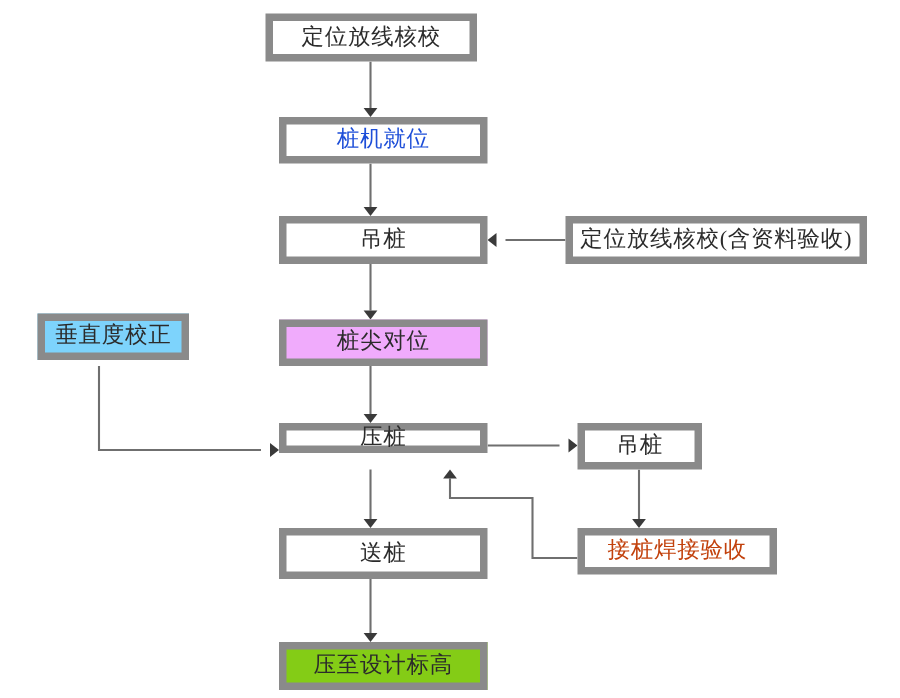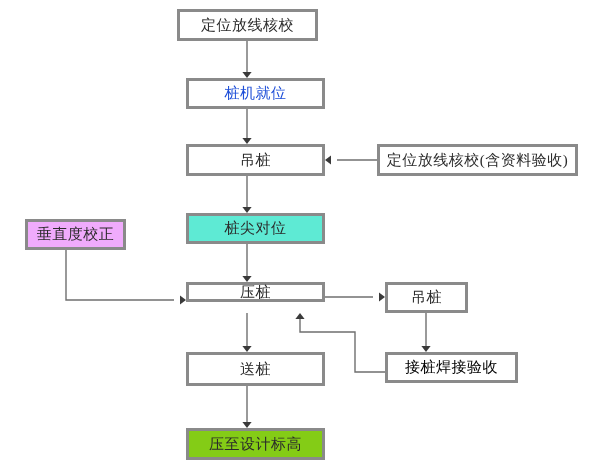--- a/index.html
+++ b/index.html
@@ -11,21 +11,21 @@
     position: relative;
     width: 600px;
     height: 465px;
     background: #ffffff;
     font-family: "Liberation Serif", "DejaVu Serif", serif;
     overflow: hidden;
   }
   .node {
     position: absolute;
     box-sizing: border-box;
-    border: 3px solid #14532d;
+    border: 5px solid #14532d;
     background: #ffffff;
     display: flex;
     align-items: center;
     justify-content: center;
     color: #2b2b2b;
     font-size: 15px;
     line-height: 1;
     letter-spacing: 0.5px;
     white-space: nowrap;
   }
@@ -83,35 +83,35 @@
       </div>
       <div class="node" style="left: 186px; top: 78px; width: 139px; height: 31px; border-color: rgb(138, 138, 138); background: rgb(255, 255, 255); color: #1d4ed8;">
         <span class="node-label">桩机就位</span>
       </div>
       <div class="node" style="left: 186px; top: 144px; width: 139px; height: 32px; border-color: rgb(138, 138, 138); background: rgb(255, 255, 255); color: rgb(43, 43, 43);">
         <span class="node-label">吊桩</span>
       </div>
       <div class="node" style="left: 377px; top: 144px; width: 201px; height: 32px; border-color: rgb(138, 138, 138); background: rgb(255, 255, 255); color: rgb(43, 43, 43);">
         <span class="node-label">定位放线核校(含资料验收)</span>
       </div>
-      <div class="node" style="left: 186px; top: 213px; width: 139px; height: 31px; border-color: rgb(138, 138, 138); background: #5eead4; color: rgb(43, 43, 43);">
+      <div class="node" style="left: 186px; top: 213px; width: 139px; height: 31px; border-color: rgb(138, 138, 138); background: #f0abfc; color: rgb(43, 43, 43);">
         <span class="node-label">桩尖对位</span>
       </div>
-      <div class="node" style="left: 25px; top: 219px; width: 101px; height: 31px; border-color: rgb(138, 138, 138); background: #f0abfc; color: rgb(43, 43, 43);">
+      <div class="node" style="left: 25px; top: 209px; width: 101px; height: 31px; border-color: rgb(138, 138, 138); background: #7dd3fc; color: rgb(43, 43, 43);">
         <span class="node-label">垂直度校正</span>
       </div>
       <div class="node" style="left: 186px; top: 282px; width: 139px; height: 20px; border-color: rgb(138, 138, 138); background: rgb(255, 255, 255); color: rgb(43, 43, 43);">
         <span class="node-label">压桩</span>
       </div>
       <div class="node" style="left: 385px; top: 282px; width: 83px; height: 31px; border-color: rgb(138, 138, 138); background: rgb(255, 255, 255); color: rgb(43, 43, 43);">
         <span class="node-label">吊桩</span>
       </div>
       <div class="node" style="left: 186px; top: 352px; width: 139px; height: 34px; border-color: rgb(138, 138, 138); background: rgb(255, 255, 255); color: rgb(43, 43, 43);">
         <span class="node-label">送桩</span>
       </div>
-      <div class="node" style="left: 385px; top: 352px; width: 133px; height: 31px; border-color: rgb(138, 138, 138); background: rgb(255, 255, 255); color: #000000;">
+      <div class="node" style="left: 385px; top: 352px; width: 133px; height: 31px; border-color: rgb(138, 138, 138); background: rgb(255, 255, 255); color: #c2410c;">
         <span class="node-label">接桩焊接验收</span>
       </div>
       <div class="node" style="left: 186px; top: 428px; width: 139px; height: 32px; border-color: rgb(138, 138, 138); background: #84cc16; color: rgb(43, 43, 43);">
         <span class="node-label">压至设计标高</span>
       </div>
     </div>
 </div>
 
 </body></html>

